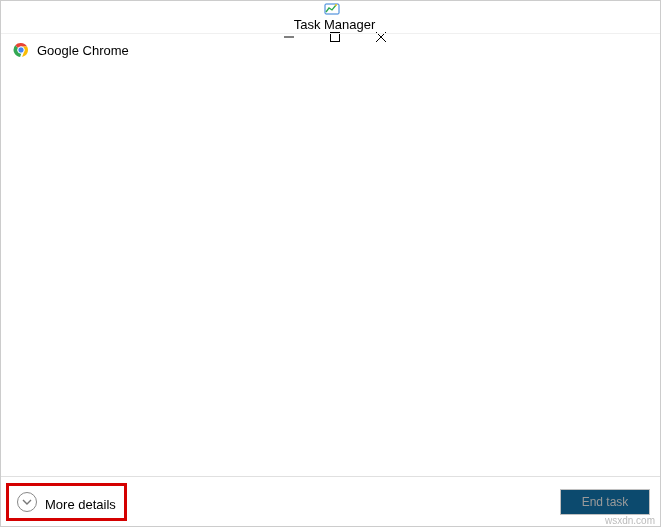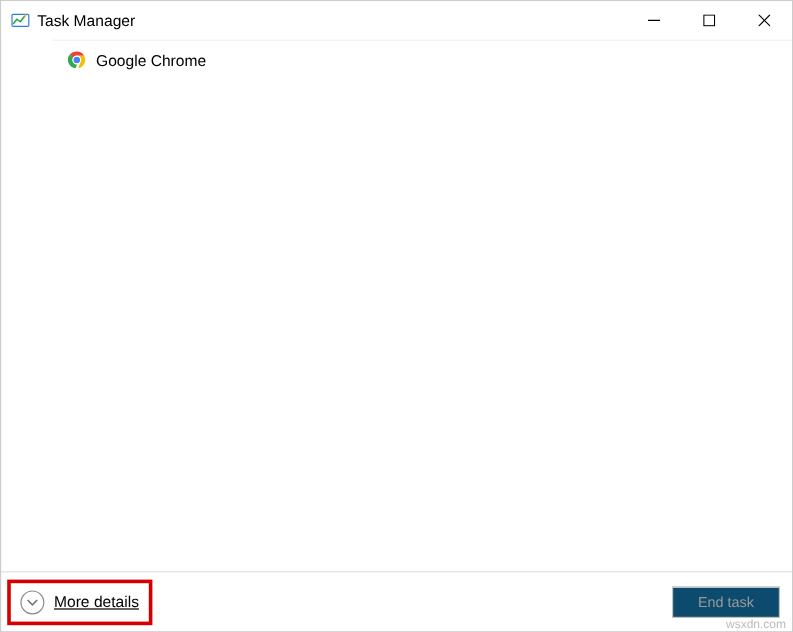--- a/index.html
+++ b/index.html
@@ -23,20 +23,21 @@
       display: flex;
       flex-direction: column;
       border: 1px solid #ccc;
     }
     .titlebar {
       height: 32px;
       display: flex;
       align-items: center;
       padding-left: 8px;
       background: #fff;
+      flex-direction: column;
     }
     .titlebar-icon {
       width: 16px;
       height: 16px;
       margin-right: 6px;
     }
     .titlebar-title {
       flex: 0 0 auto;
       font-size: 13px;
     }
@@ -55,21 +56,20 @@
       justify-content: center;
       background: transparent;
       border: none;
       cursor: pointer;
     }
     .content {
       flex: 1;
       padding: 4px 8px;
       overflow: auto;
       border-top: 1px solid #f0f0f0;
-      margin-left: 43px;
     }
     .task-row {
       display: flex;
       align-items: center;
       height: 24px;
       padding: 2px 4px;
       cursor: pointer;
     }
     .task-icon {
       width: 16px;
@@ -78,26 +78,25 @@
     }
     .footer {
       height: 50px;
       border-top: 1px solid #e0e0e0;
       display: flex;
       align-items: center;
       padding: 0 10px;
     }
     .more-details {
       display: inline-flex;
-      align-items: center;
+      align-items: flex-end;
       padding: 4px 6px;
       cursor: pointer;
       outline: 3px solid #d40000;
       outline-offset: 2px;
-      text-decoration: underline;
     }
     .more-details .chev {
       width: 20px;
       height: 20px;
       border: 1px solid #888;
       border-radius: 50%;
       display: flex;
       align-items: center;
       justify-content: center;
       margin-right: 8px;

